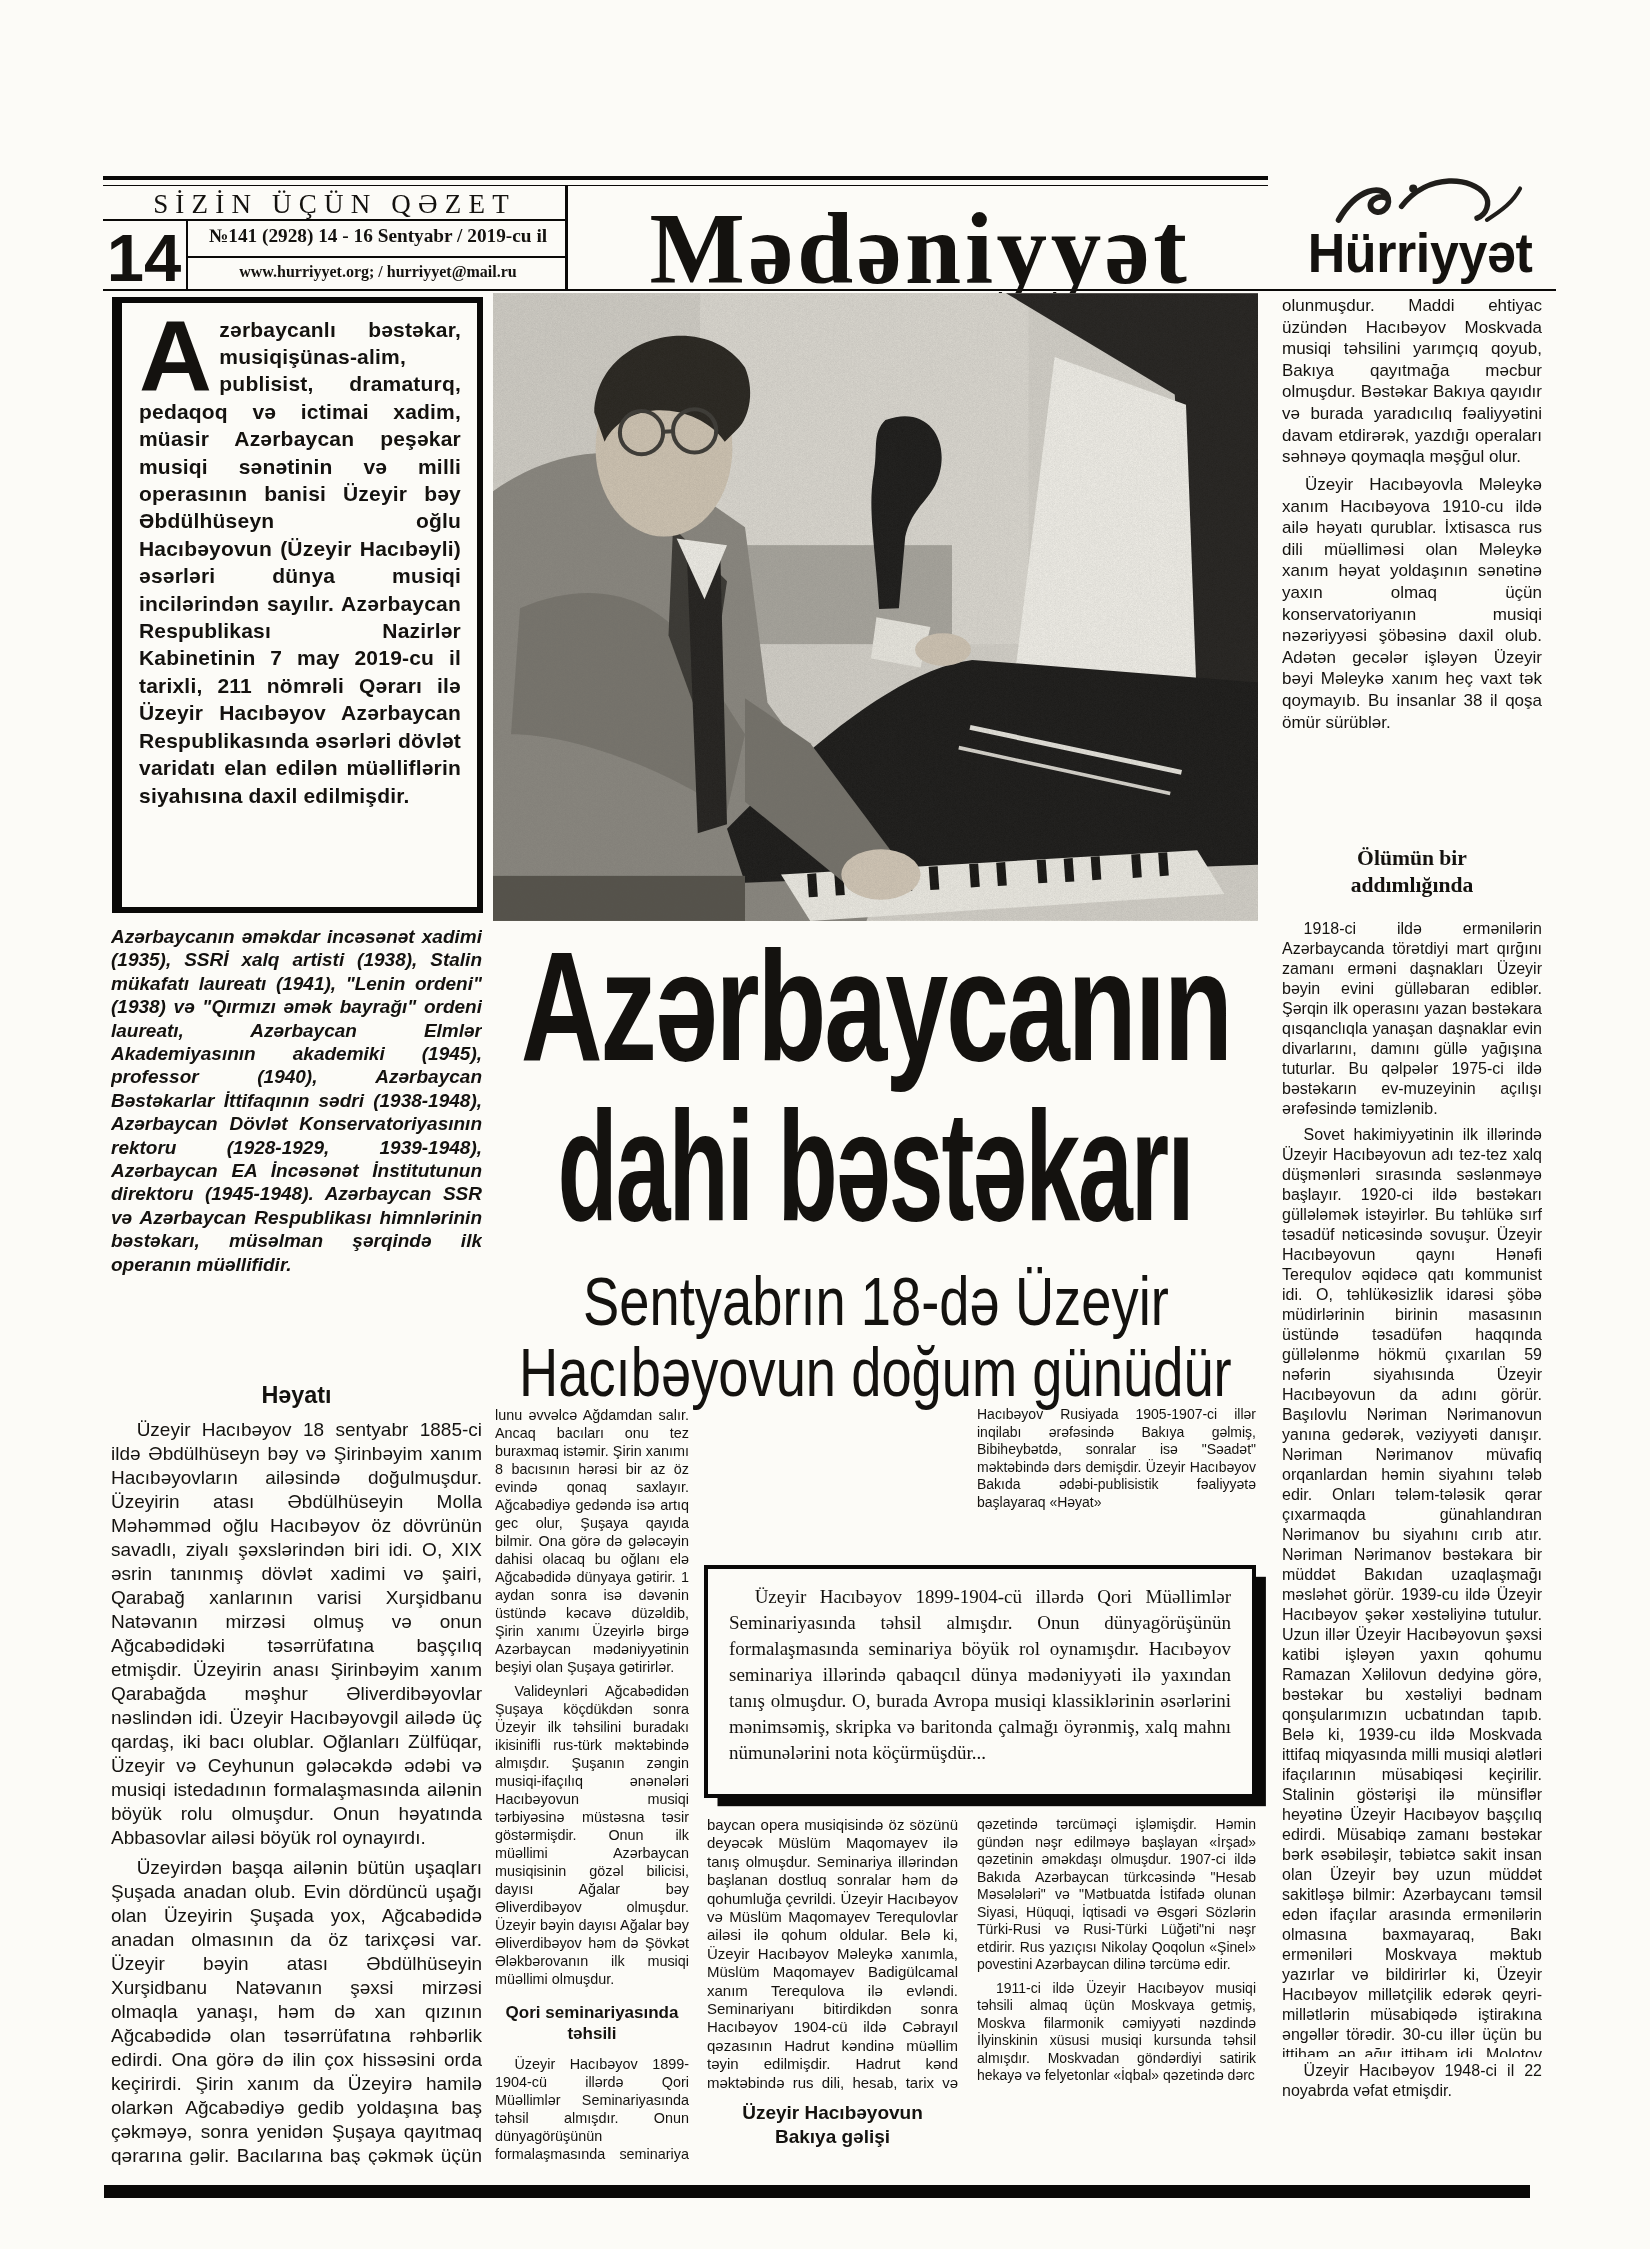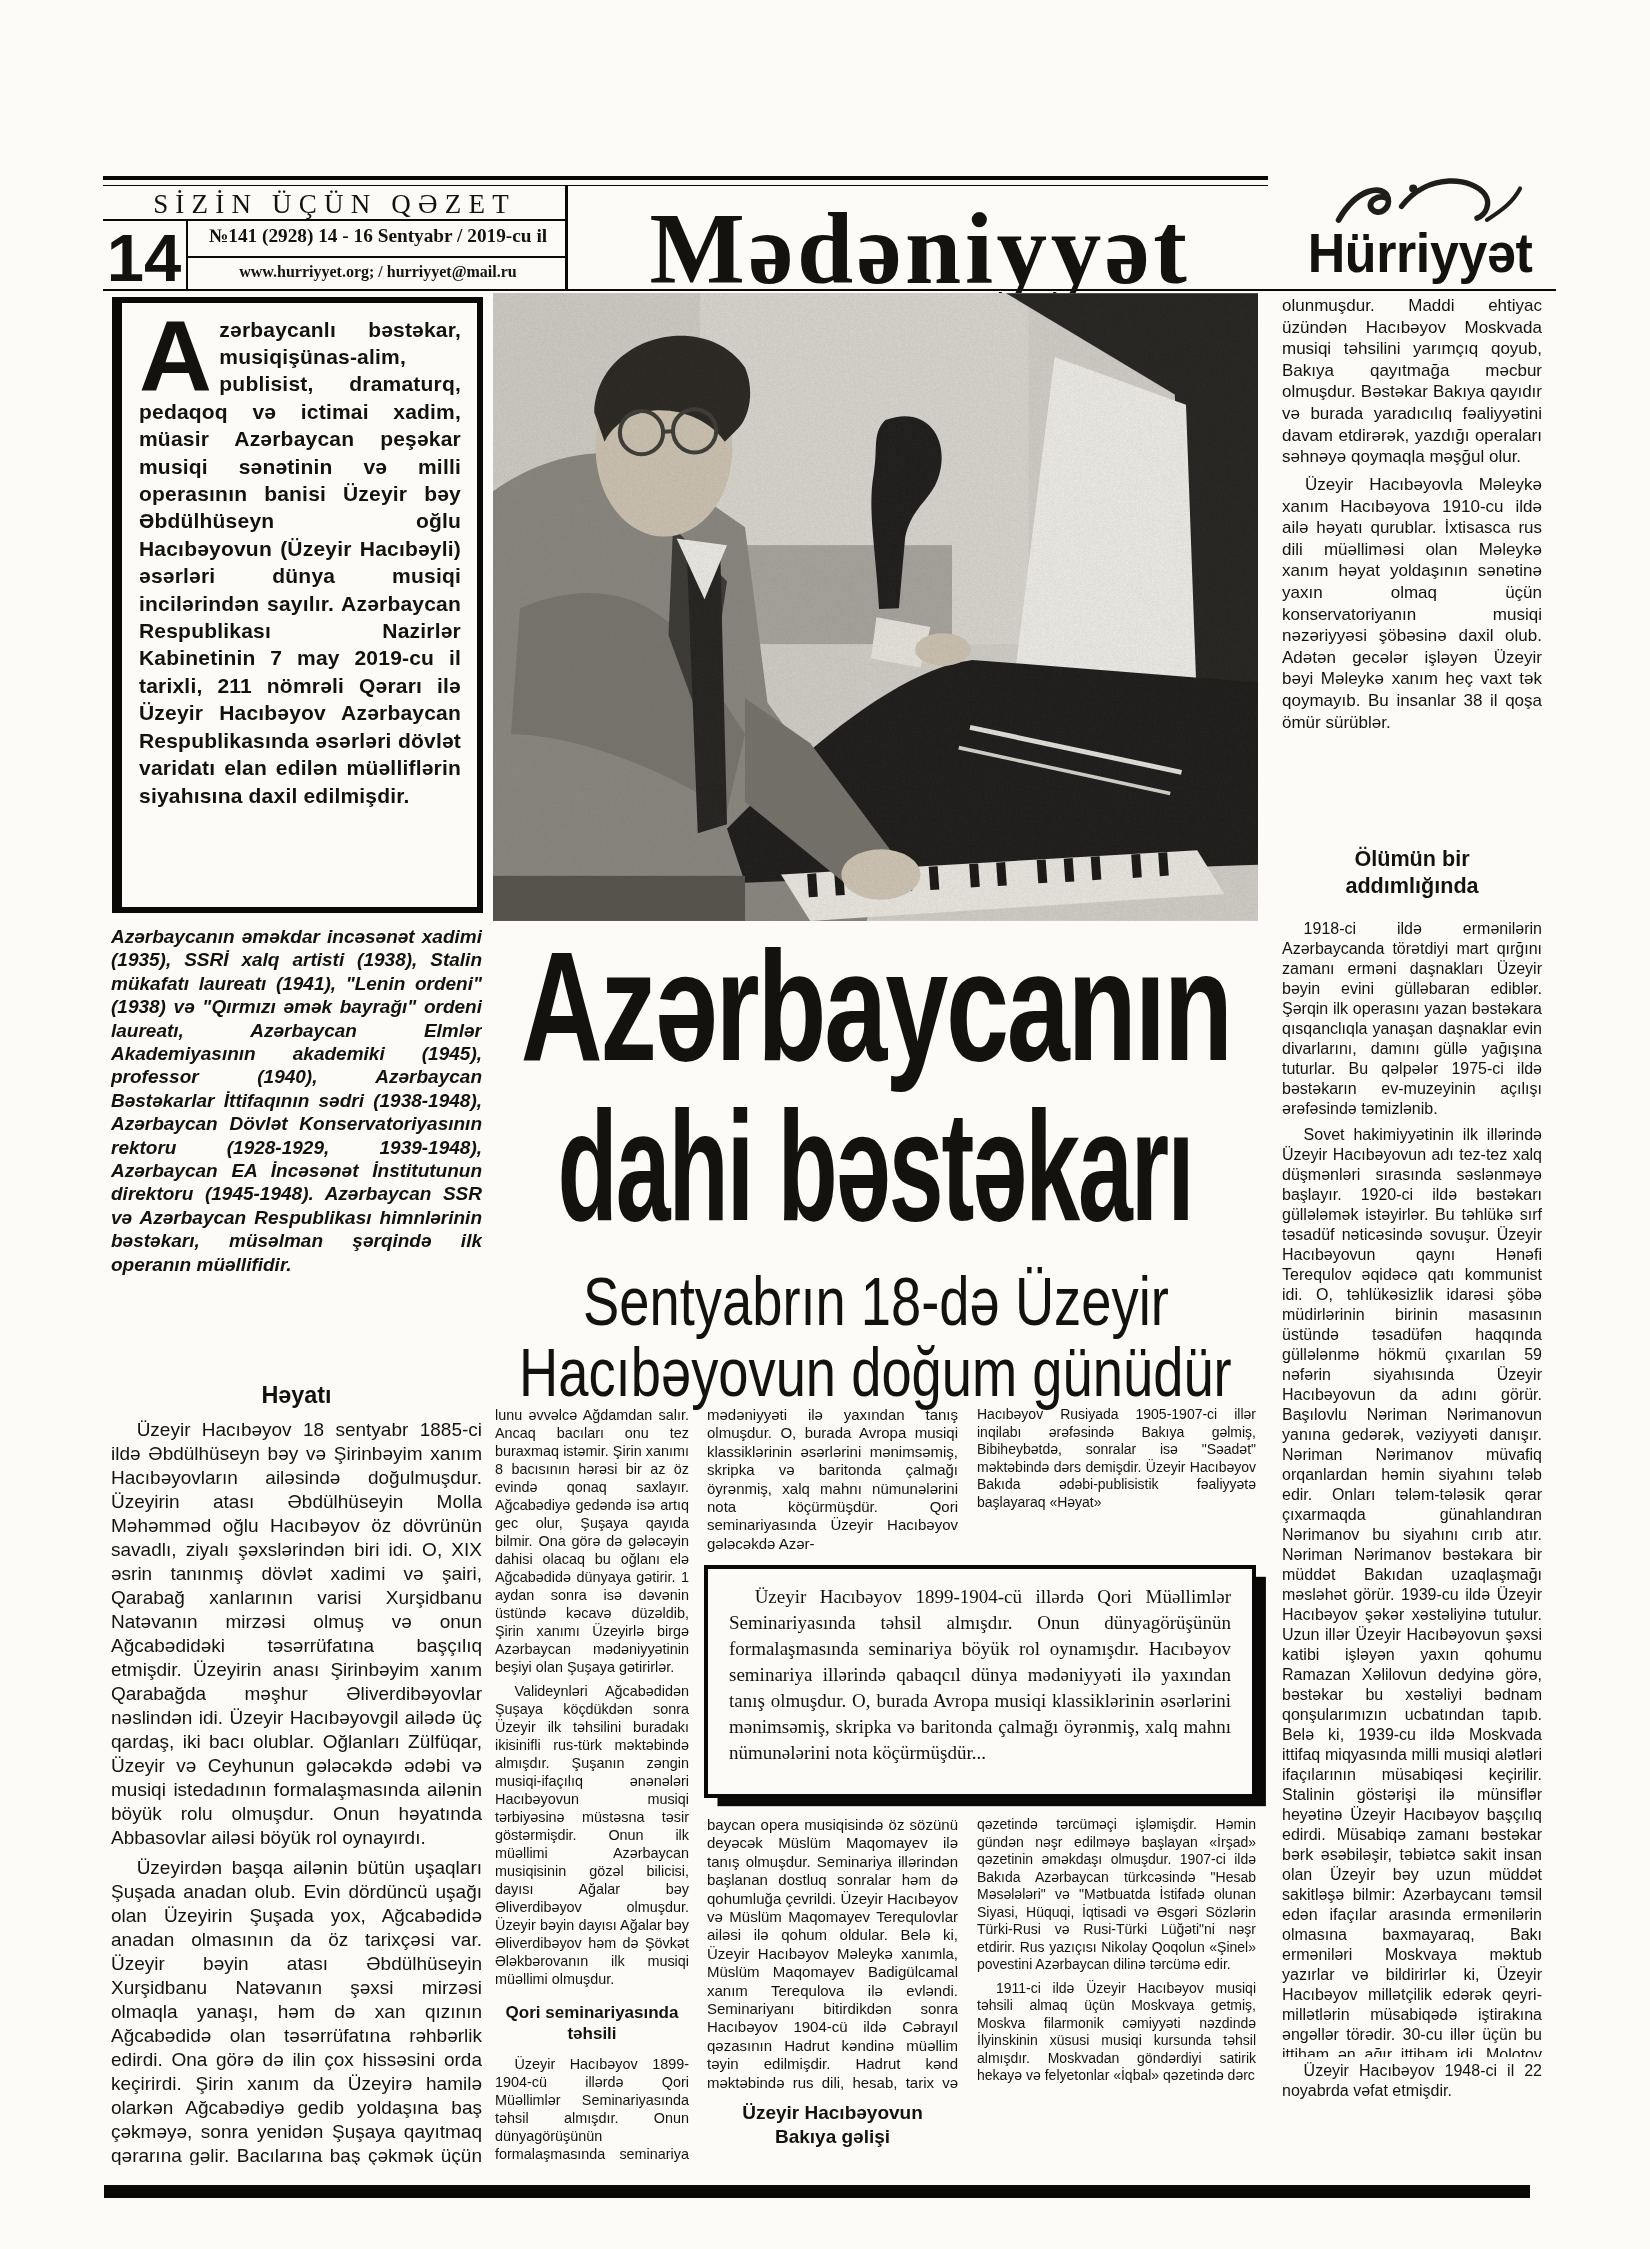--- a/index.html
+++ b/index.html
@@ -174,23 +174,20 @@
     <p class="ind pgap">Üzeyirdən başqa ailənin bütün uşaqları Şuşada anadan olub. Evin dördüncü uşağı olan Üzeyirin Şuşada yox, Ağcabədidə anadan olmasının da öz tarixçəsi var. Üzeyir bəyin atası Əbdülhüseyin Xurşidbanu Natəvanın şəxsi mirzəsi olmaqla yanaşı, həm də xan qızının Ağcabədidə olan təsərrüfatına rəhbərlik edirdi. Ona görə də ilin çox hissəsini orda keçirirdi. Şirin xanım da Üzeyirə hamilə olarkən Ağcabədiyə gedib yoldaşına baş çəkməyə, sonra yenidən Şuşaya qayıtmaq qərarına gəlir. Bacılarına baş çəkmək üçün yo-</p>
   </div>
 
   <div class="abs colseg c2 just" style="left:495px;top:1406px;width:194px;height:760px;">
     <p>lunu əvvəlcə Ağdamdan salır. Ancaq bacıları onu tez buraxmaq istəmir. Şirin xanımı 8 bacısının hərəsi bir az öz evində qonaq saxlayır. Ağcabədiyə gedəndə isə artıq gec olur, Şuşaya qayıda bilmir. Ona görə də gələcəyin dahisi olacaq bu oğlanı elə Ağcabədidə dünyaya gətirir. 1 aydan sonra isə dəvənin üstündə kəcavə düzəldib, Şirin xanımı Üzeyirlə birgə Azərbaycan mədəniyyətinin beşiyi olan Şuşaya gətirirlər.</p>
     <p class="ind pgap">Valideynləri Ağcabədidən Şuşaya köçdükdən sonra Üzeyir ilk təhsilini buradakı ikisinifli rus-türk məktəbində almışdır. Şuşanın zəngin musiqi-ifaçılıq ənənələri Hacıbəyovun musiqi tərbiyəsinə müstəsna təsir göstərmişdir. Onun ilk müəllimi Azərbaycan musiqisinin gözəl bilicisi, dayısı Ağalar bəy Əliverdibəyov olmuşdur. Üzeyir bəyin dayısı Ağalar bəy Əliverdibəyov həm də Şövkət Ələkbərovanın ilk musiqi müəllimi olmuşdur.</p>
     <div class="subhead2 ctr">Qori seminariyasında təhsili</div>
     <p class="ind">Üzeyir Hacıbəyov 1899-1904-cü illərdə Qori Müəllimlər Seminariyasında təhsil almışdır. Onun dünyagörüşünün formalaşmasında seminariya böyük rol oynamışdır. Hacıbəyov seminariya illərində qabaqcıl dünya</p>
   </div>
 
-  <div class="abs colseg c3 just" style="left:707px;top:1406px;width:251px;height:151px;">
-    <p>mədəniyyəti ilə yaxından tanış olmuşdur. O, burada Avropa musiqi klassiklərinin əsərlərini mənimsəmiş, skripka və baritonda çalmağı öyrənmiş, xalq mahnı nümunələrini nota köçürmüşdür. Qori seminariyasında Üzeyir Hacıbəyov gələcəkdə Azər-</p>
-  </div>
   <div class="abs colseg c3 just" style="left:707px;top:1816px;width:251px;height:279px;">
     <p>baycan opera musiqisində öz sözünü deyəcək Müslüm Maqomayev ilə tanış olmuşdur. Seminariya illərindən başlanan dostluq sonralar həm də qohumluğa çevrildi. Üzeyir Hacıbəyov və Müslüm Maqomayev Terequlovlar ailəsi ilə qohum oldular. Belə ki, Üzeyir Hacıbəyov Məleykə xanımla, Müslüm Maqomayev Badigülcamal xanım Terequlova ilə evləndi. Seminariyanı bitirdikdən sonra Hacıbəyov 1904-cü ildə Cəbrayıl qəzasının Hadrut kəndinə müəllim təyin edilmişdir. Hadrut kənd məktəbində rus dili, hesab, tarix və musiqidən dərs demişdir</p>
   </div>
   <div class="abs subhead3 ctr" style="left:707px;top:2101px;width:251px;">
     <div>Üzeyir Hacıbəyovun</div>
     <div>Bakıya gəlişi</div>
   </div>
 
   <div class="abs colseg c4 just" style="left:977px;top:1406px;width:279px;height:151px;">
     <p>Hacıbəyov Rusiyada 1905-1907-ci illər inqilabı ərəfəsində Bakıya gəlmiş, Bibiheybətdə, sonralar isə "Səadət" məktəbində dərs demişdir. Üzeyir Hacıbəyov Bakıda ədəbi-publisistik fəaliyyətə başlayaraq «Həyat»</p>
@@ -201,21 +198,21 @@
   </div>
 
   <div class="abs pull just" style="left:704px;top:1565px;width:552px;height:233px;">
     <p class="ind">Üzeyir Hacıbəyov 1899-1904-cü illərdə Qori Müəllimlər Seminariyasında təhsil almışdır. Onun dünyagörüşünün formalaşmasında seminariya böyük rol oynamışdır. Hacıbəyov seminariya illərində qabaqcıl dünya mədəniyyəti ilə yaxından tanış olmuşdur. O, burada Avropa musiqi klassiklərinin əsərlərini mənimsəmiş, skripka və baritonda çalmağı öyrənmiş, xalq mahnı nümunələrini nota köçürmüşdür...</p>
   </div>
 
   <div class="abs colseg c5a just" style="left:1282px;top:295px;width:260px;height:538px;">
     <p>olunmuşdur. Maddi ehtiyac üzündən Hacıbəyov Moskvada musiqi təhsilini yarımçıq qoyub, Bakıya qayıtmağa məcbur olmuşdur. Bəstəkar Bakıya qayıdır və burada yaradıcılıq fəaliyyətini davam etdirərək, yazdığı operaları səhnəyə qoymaqla məşğul olur.</p>
     <p class="ind pgap">Üzeyir Hacıbəyovla Məleykə xanım Hacıbəyova 1910-cu ildə ailə həyatı qurublar. İxtisasca rus dili müəlliməsi olan Məleykə xanım həyat yoldaşının sənətinə yaxın olmaq üçün konservatoriyanın musiqi nəzəriyyəsi şöbəsinə daxil olub. Adətən gecələr işləyən Üzeyir bəyi Məleykə xanım heç vaxt tək qoymayıb. Bu insanlar 38 il qoşa ömür sürüblər.</p>
   </div>
-  <div class="abs subhead5 ctr" style="left:1282px;top:845px;width:260px;">
+  <div class="abs subhead5 ctr" style="left:1282px;top:845px;width:260px;font-family:Liberation Serif, serif;">
     <div>Ölümün bir</div>
     <div>addımlığında</div>
   </div>
   <div class="abs colseg c5b just" style="left:1282px;top:919px;width:260px;height:1138px;">
     <p class="ind">1918-ci ildə ermənilərin Azərbaycanda törətdiyi mart qırğını zamanı erməni daşnakları Üzeyir bəyin evini gülləbaran ediblər. Şərqin ilk operasını yazan bəstəkara qısqanclıqla yanaşan daşnaklar evin divarlarını, damını güllə yağışına tuturlar. Bu qəlpələr 1975-ci ildə bəstəkarın ev-muzeyinin açılışı ərəfəsində təmizlənib.</p>
     <p class="ind pgap">Sovet hakimiyyətinin ilk illərində Üzeyir Hacıbəyovun adı tez-tez xalq düşmənləri sırasında səslənməyə başlayır. 1920-ci ildə bəstəkarı güllələmək istəyirlər. Bu təhlükə sırf təsadüf nəticəsində sovuşur. Üzeyir Hacıbəyovun qaynı Hənəfi Terequlov əqidəcə qatı kommunist idi. O, təhlükəsizlik idarəsi şöbə müdirlərinin birinin masasının üstündə təsadüfən haqqında güllələnmə hökmü çıxarılan 59 nəfərin siyahısında Üzeyir Hacıbəyovun da adını görür. Başılovlu Nəriman Nərimanovun yanına gedərək, vəziyyəti danışır. Nəriman Nərimanov müvafiq orqanlardan həmin siyahını tələb edir. Onları tələm-tələsik qərar çıxarmaqda günahlandıran Nərimanov bu siyahını cırıb atır. Nəriman Nərimanov bəstəkara bir müddət Bakıdan uzaqlaşmağı məsləhət görür. 1939-cu ildə Üzeyir Hacıbəyov şəkər xəstəliyinə tutulur. Uzun illər Üzeyir Hacıbəyovun şəxsi katibi işləyən yaxın qohumu Ramazan Xəlilovun dedyinə görə, bəstəkar bu xəstəliyi bədnam qonşularımızın ucbatından tapıb. Belə ki, 1939-cu ildə Moskvada ittifaq miqyasında milli musiqi alətləri ifaçılarının müsabiqəsi keçirilir. Stalinin göstərişi ilə münsiflər heyətinə Üzeyir Hacıbəyov başçılıq edirdi. Müsabiqə zamanı bəstəkar bərk əsəbiləşir, təbiətcə sakit insan olan Üzeyir bəy uzun müddət sakitləşə bilmir: Azərbaycanı təmsil edən ifaçılar arasında ermənilərin olmasına baxmayaraq, Bakı erməniləri Moskvaya məktub yazırlar və bildirirlər ki, Üzeyir Hacıbəyov millətçilik edərək qeyri-millətlərin müsabiqədə iştirakına əngəllər törədir. 30-cu illər üçün bu ittiham ən ağır ittiham idi. Molotov ona ünvanlanan ərizəyə dərkənar qoyaraq, bəstəkara göndərir: "Özünüz həll edin". Başdan-ayağa böhtan olan bu ərizə bəstəkarın əsəblərinə ciddi təsir göstərir və o, şəkər xəstəliyinə tutulur.</p>
   </div>
   <div class="abs colseg c5b just mask" style="left:1282px;top:2061px;width:260px;height:67px;">
     <p class="ind">Üzeyir Hacıbəyov 1948-ci il 22 noyabrda vəfat etmişdir.</p>
   </div>

